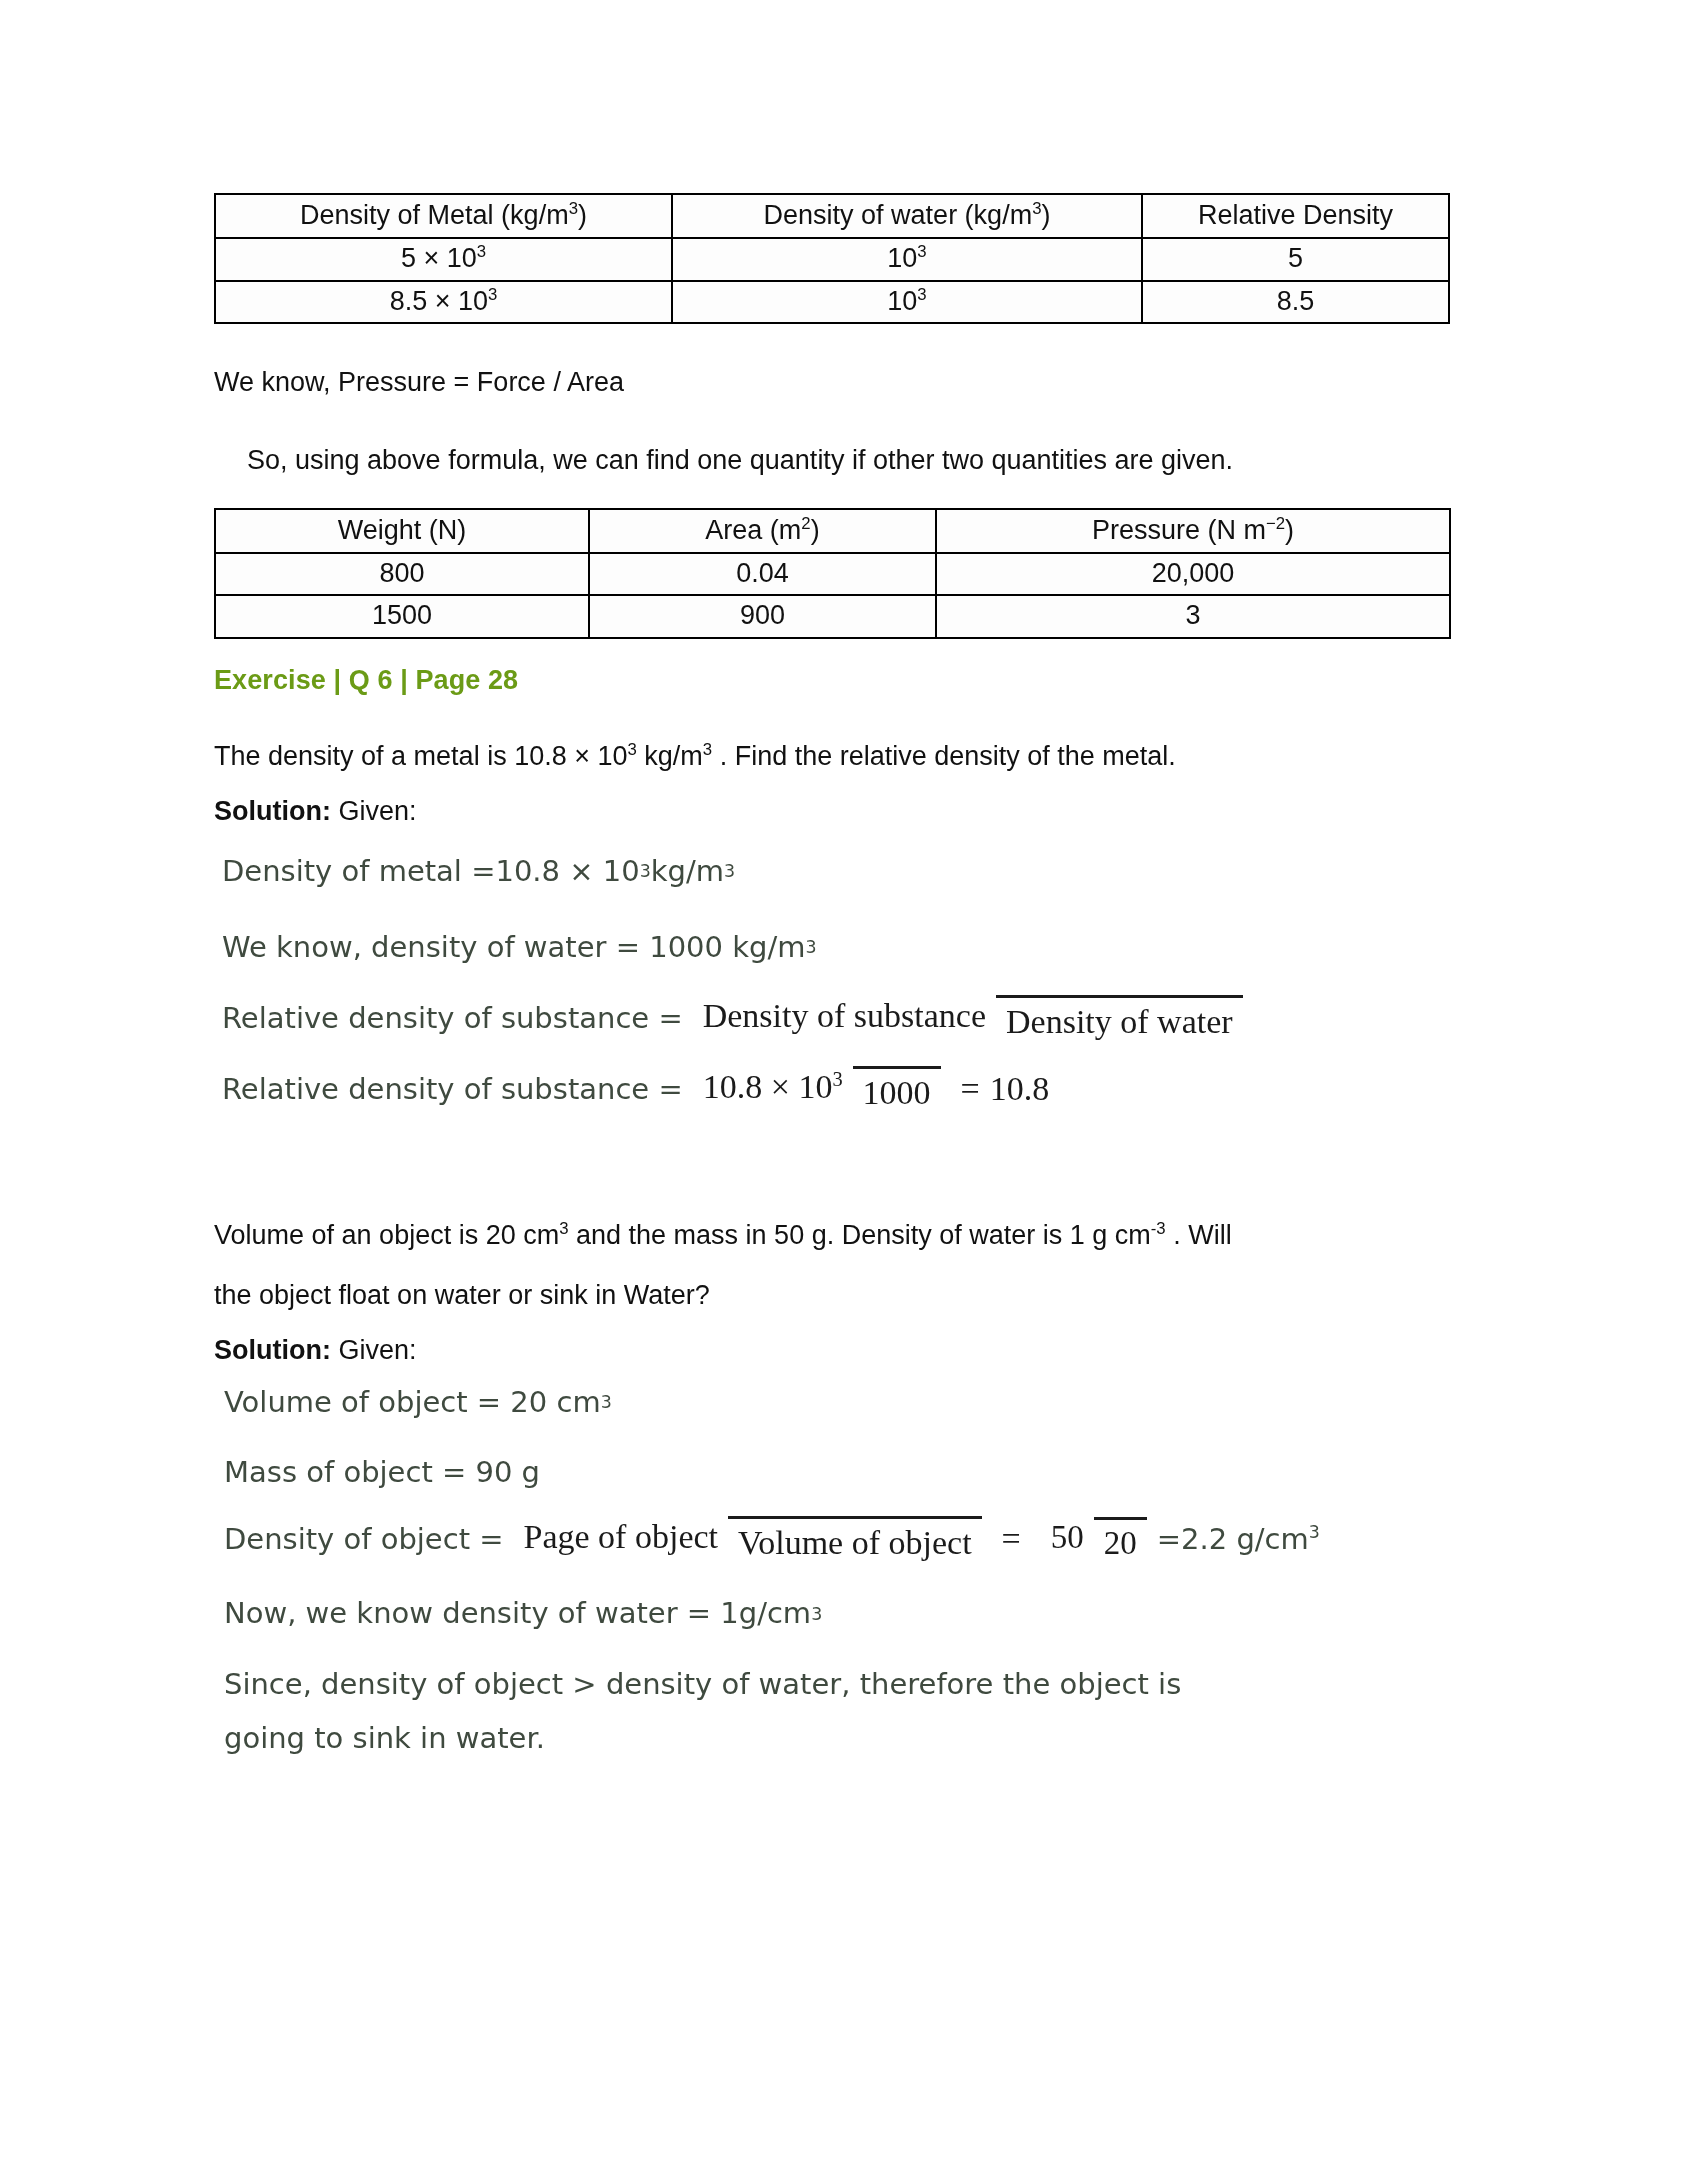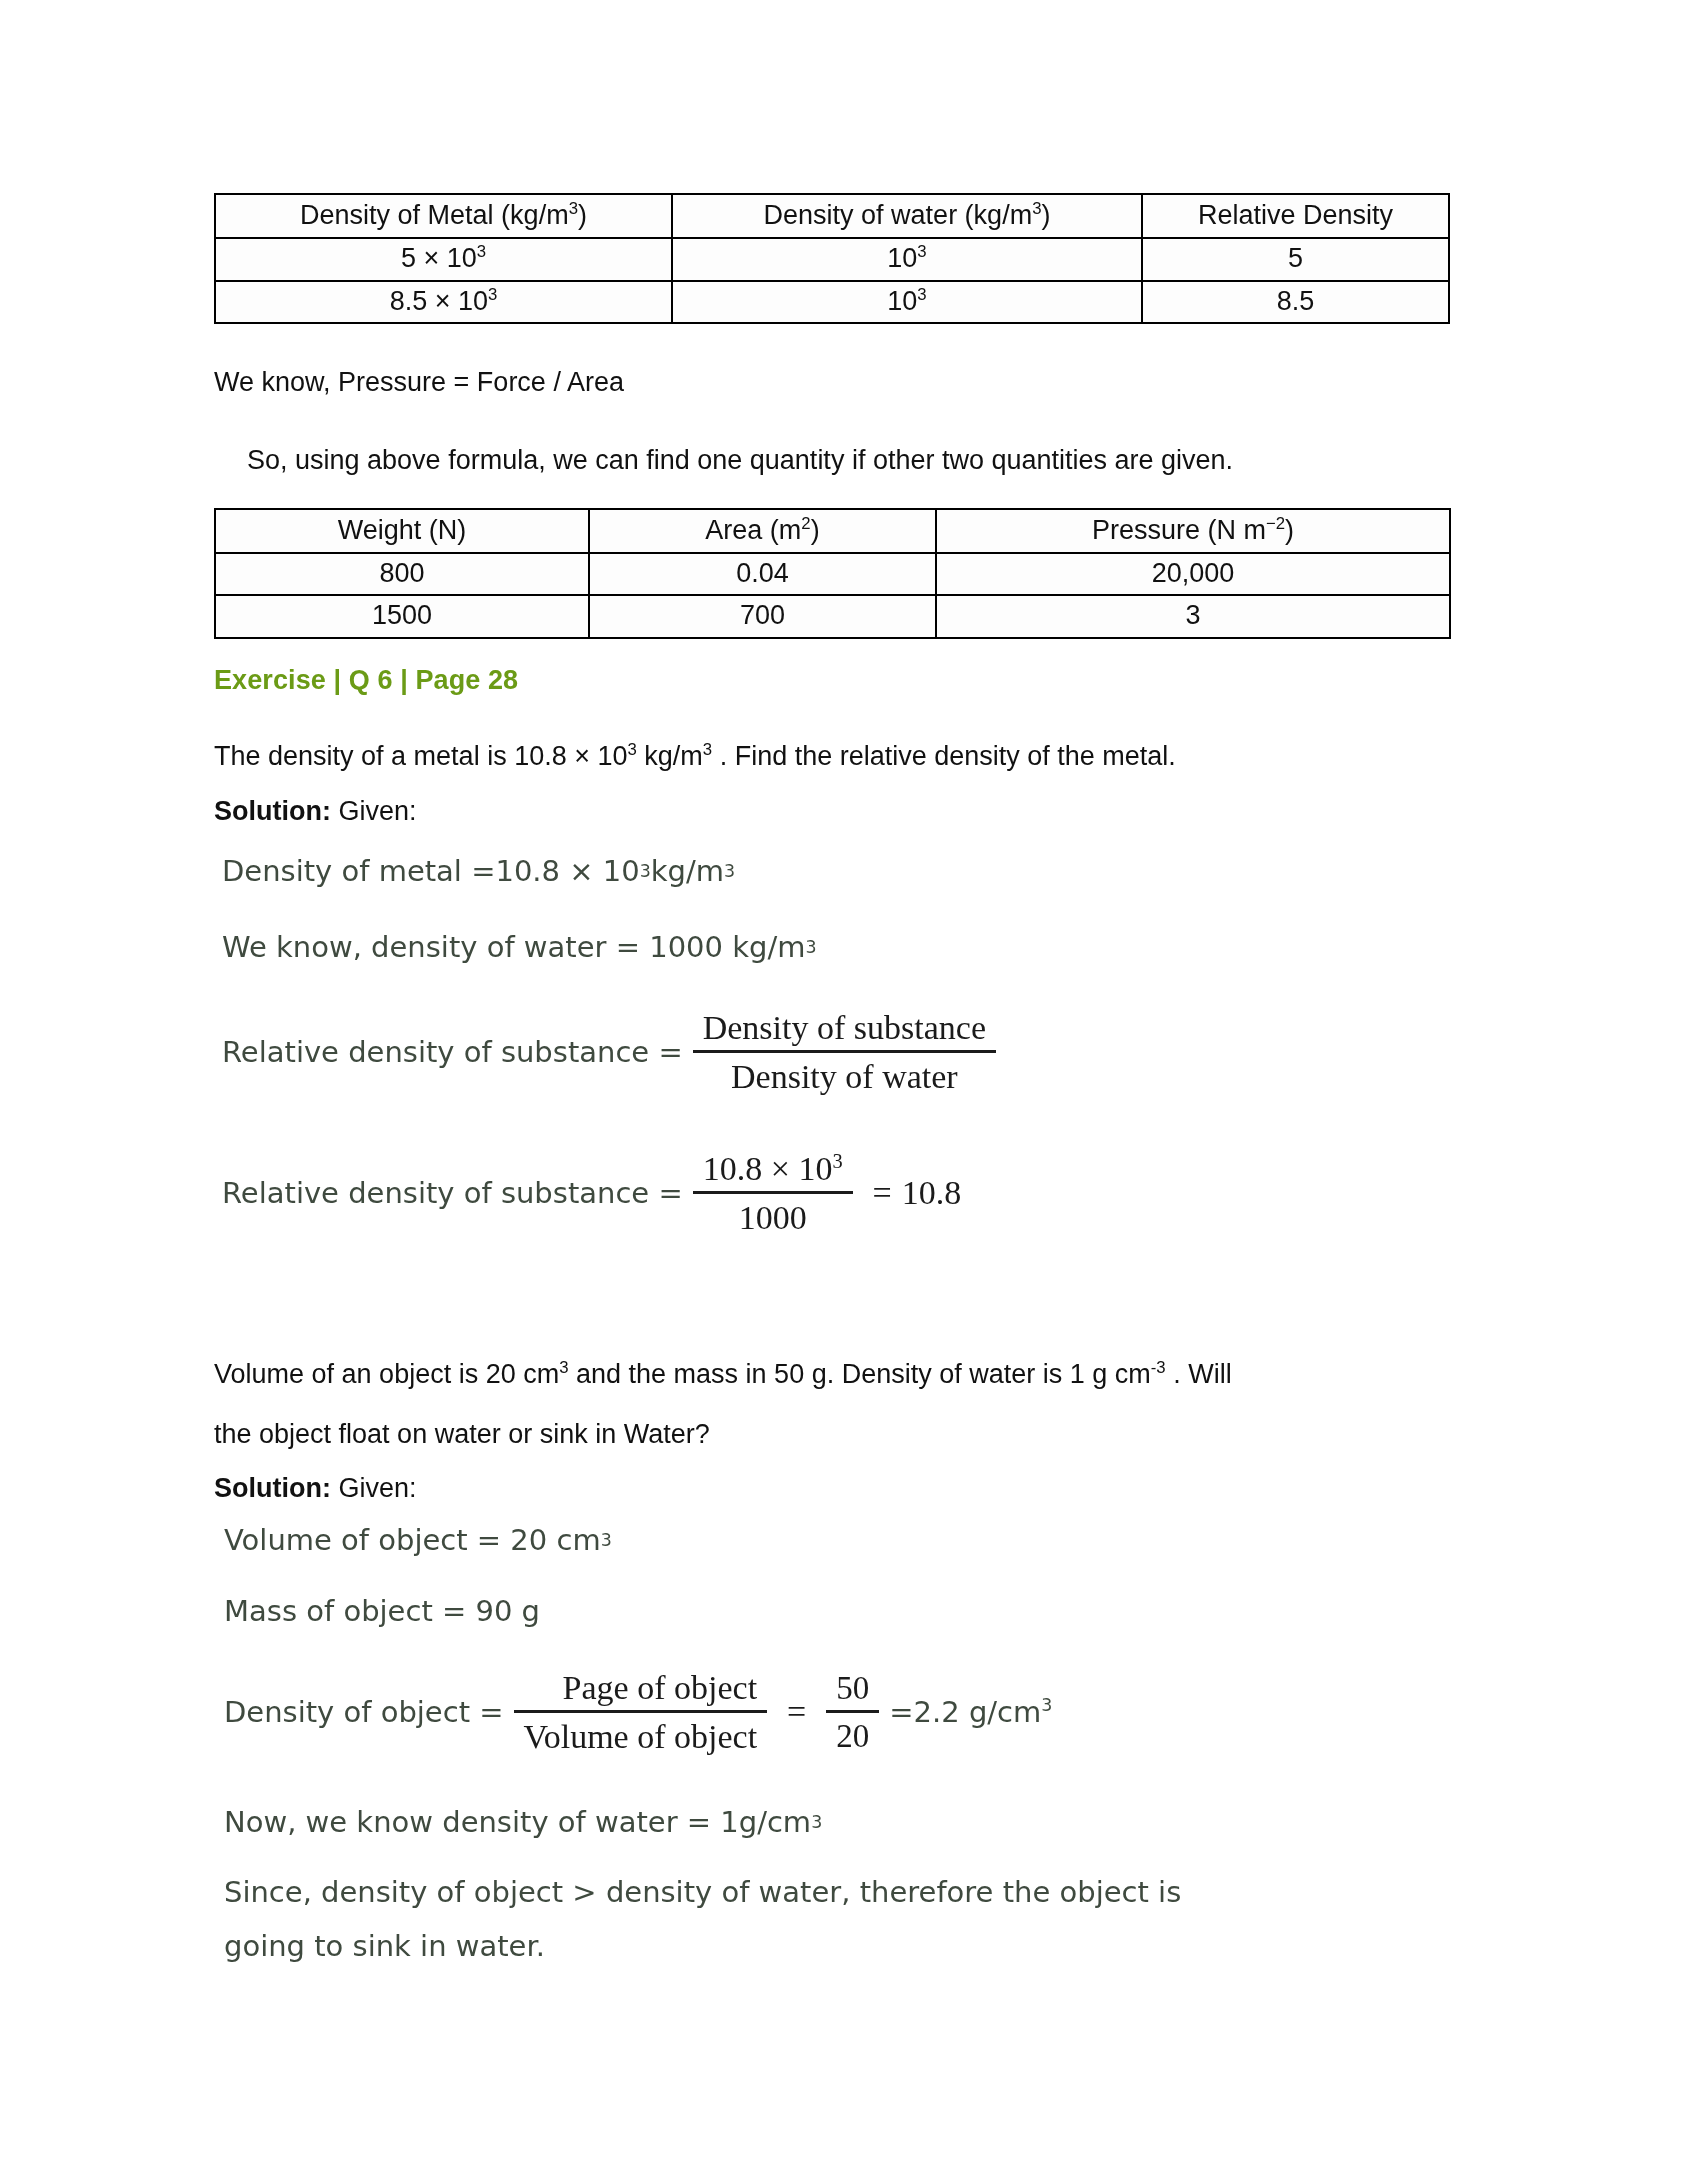--- a/index.html
+++ b/index.html
@@ -103,24 +103,24 @@
     display: flex;
     align-items: center;
     flex-wrap: nowrap;
     white-space: nowrap;
   }
   .math-line .lead { display: inline-block; }
   .math-line sup { font-size: 0.60em; }
 
   .frac {
     display: inline-flex;
-    flex-direction: column;
-    align-items: flex-end;
+    flex-direction: row;
+    align-items: center;
     vertical-align: middle;
-    margin: 14px 10px;
+    margin: 0 10px;
     font-family: "Liberation Serif", serif;
     color: #1b1b1b;
   }
   .frac .num {
     padding: 0 10px 4px 10px;
     font-size: 34px;
     line-height: 1.1;
   }
   .frac .den {
     padding: 5px 10px 0 10px;
@@ -194,21 +194,21 @@
           <th><span>Area (m</span><sup>2</sup><span>)</span></th>
           <th><span>Pressure (N m</span><sup>−2</sup><span>)</span></th>
         </tr>
         <tr>
           <td>800</td>
           <td>0.04</td>
           <td>20,000</td>
         </tr>
         <tr>
           <td>1500</td>
-          <td>700</td>
+          <td>900</td>
           <td>3</td>
         </tr>
       </tbody>
     </table>
 
     <div class="spacer-26"></div>
 
     <p class="exercise-heading">Exercise | Q 6 | Page 28</p>
 
     <div class="spacer-40"></div>

